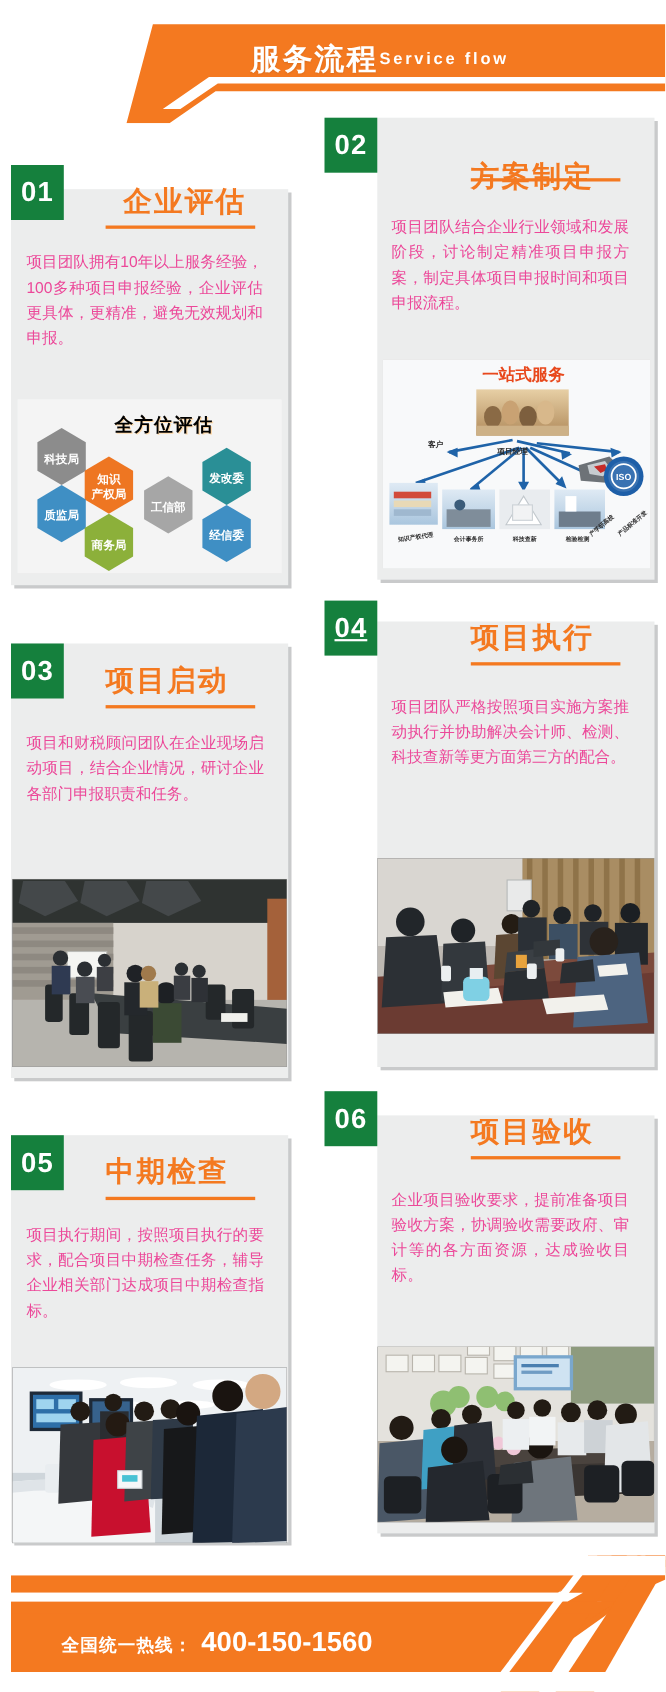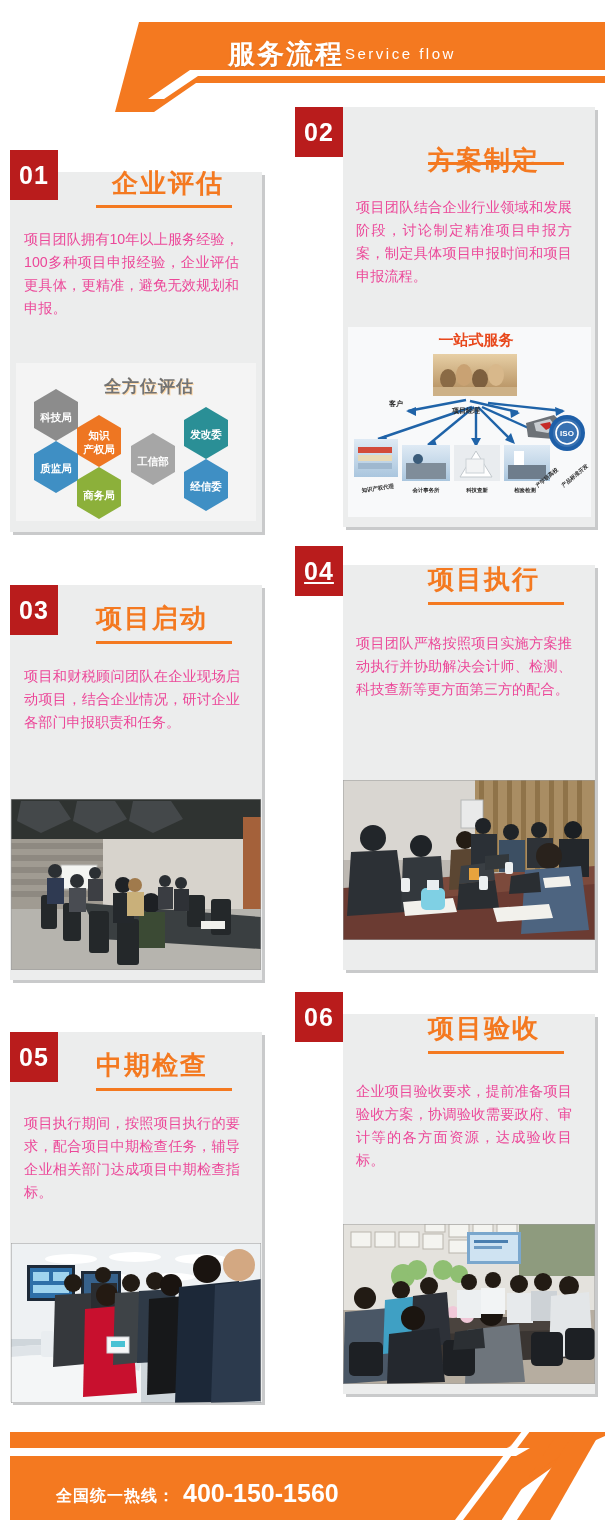--- a/index.html
+++ b/index.html
@@ -14,27 +14,27 @@
   .header svg{position:absolute;left:0;top:0;}
   .header-title{
     position:absolute;left:228px;top:36px;
     color:#ffffff;font-size:27px;font-weight:bold;letter-spacing:2px;
     text-shadow:0 1px 2px rgba(0,0,0,.10);
     white-space:nowrap;
   }
   .header-sub{
     position:absolute;left:345px;top:45px;
     color:#ffffff;font-size:15px;letter-spacing:2.5px;white-space:nowrap;
-    font-weight:normal;
+    font-weight:bold;
   }
 
   
   .card{position:absolute;background:#eceded;box-shadow:3px 3px 0 0 #c9cacb;}
   .badge{
-    position:absolute;background:#b91c1c;color:#fff;
+    position:absolute;background:#15803d;color:#fff;
     font-size:25px;font-weight:bold;letter-spacing:1px;
     display:flex;align-items:center;justify-content:center;
     width:48px;height:50px;
   }
   .card-title{
     position:absolute;color:#f47920;font-weight:bold;font-size:26px;
     letter-spacing:2px;white-space:nowrap;
   }
   .title-rule{position:absolute;height:3px;background:#f47920;}
   .card-body{
@@ -51,21 +51,21 @@
   .footer svg{position:absolute;left:0;top:0;}
   .footer-label{
     position:absolute;left:56px;top:1486px;color:#ffffff;
     font-size:16px;letter-spacing:1px;white-space:nowrap;font-weight:bold;
   }
   .footer-phone{
     position:absolute;left:183px;top:1479px;color:#ffffff;
     font-size:25px;font-weight:bold;letter-spacing:0px;white-space:nowrap;
   }
   .hex-title{
-    position:absolute;color:#737373;font-weight:bold;font-size:17px;
+    position:absolute;color:#000000;font-weight:bold;font-size:17px;
     letter-spacing:1px;white-space:nowrap;
     text-shadow:1px 1px 0 #ffd9a8;
   }
   .hexlabel{
     fill:#ffffff;font-size:10.5px;font-weight:bold;
     font-family:"Liberation Sans","DejaVu Sans",sans-serif;
     text-anchor:middle;dominant-baseline:middle;
   }
   .imglabel{
     fill:#2a2a2a;font-size:5.4px;font-weight:bold;

